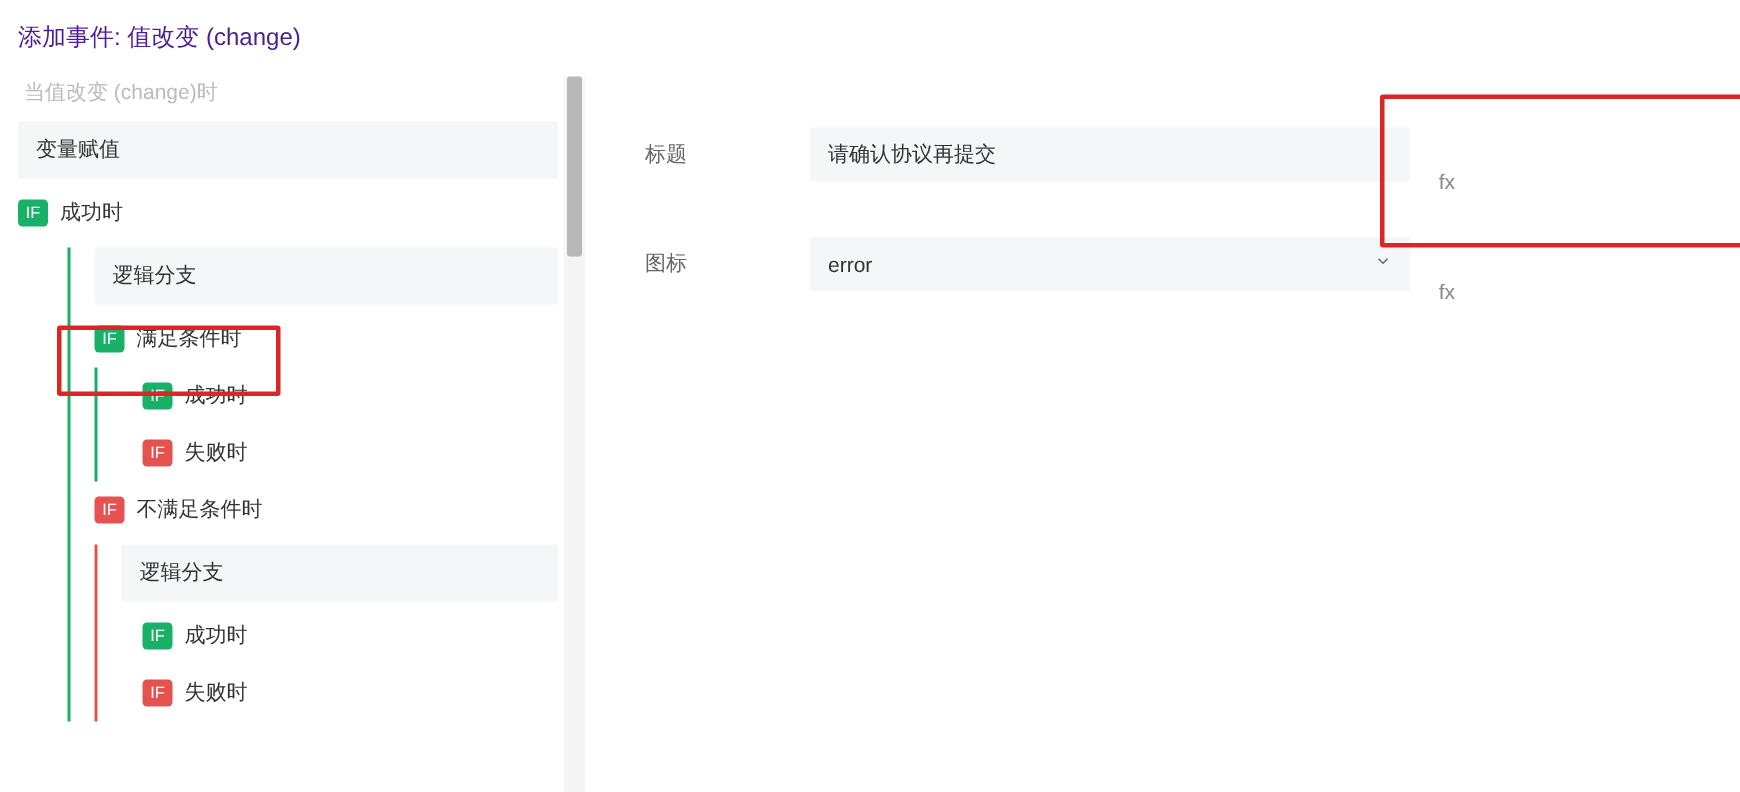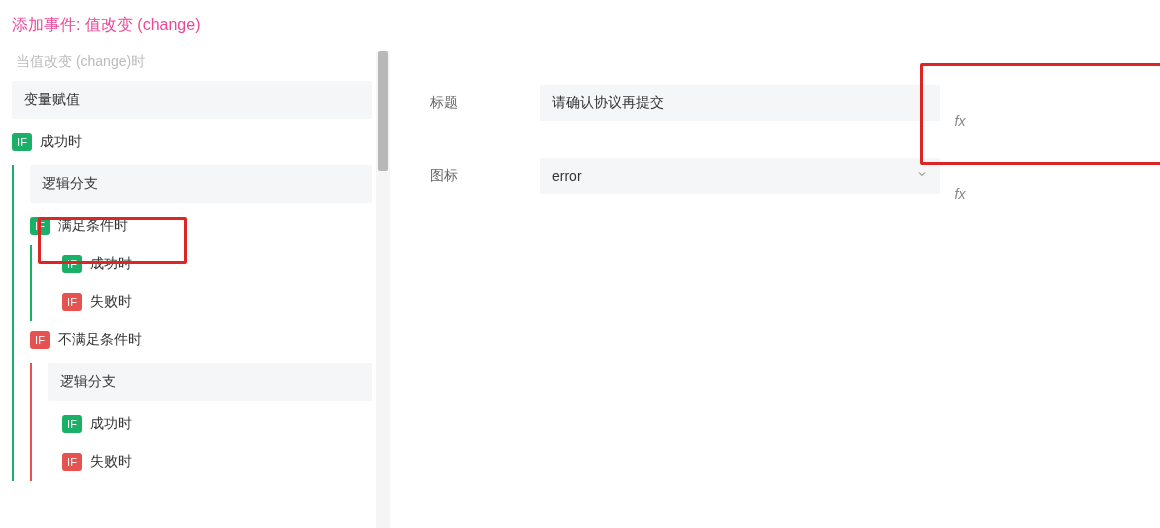--- a/index.html
+++ b/index.html
@@ -8,21 +8,21 @@
       font-size: 14px;
       color: #333;
       background: #fff;
       width: 1160px;
       height: 528px;
       overflow: hidden;
     }
     .header {
       padding: 15px 12px;
       font-size: 16px;
-      color: #ec4899;
+      color: #4c1d95;
       font-weight: 500;
     }
     .main {
       display: flex;
       height: calc(100% - 50px);
     }
     .sidebar {
       width: 390px;
       position: relative;
       height: 100%;
@@ -55,20 +55,21 @@
       padding-top: 0;
     }
     .partial-top {
       font-size: 14px;
       color: #bbb;
       padding: 2px 0 6px 4px;
     }
     .nest {
       border-left: 2px solid transparent;
       padding-left: 0;
+      margin-left: 33px;
     }
     .nest.green { border-left-color: #19b068; }
     .nest.red { border-left-color: #e5524f; }
     .item {
       padding: 10px 12px;
       margin: 4px 0;
       display: flex;
       align-items: center;
       gap: 8px;
       font-size: 14px;
@@ -165,25 +166,24 @@
       color: #333;
       border-radius: 2px;
       display: flex;
       justify-content: space-between;
       align-items: center;
       cursor: pointer;
       gap: 43px;
     }
     .fx {
       color: #888;
-      font-style: italic;
       font-size: 14px;
       cursor: pointer;
       width: 20px;
-      text-align: center;
+      text-align: right;
       margin-top: 37px;
     }
     .chev {
       color: #666;
       font-size: 12px;
     }
   </style>
 </head>
 <body>
 

